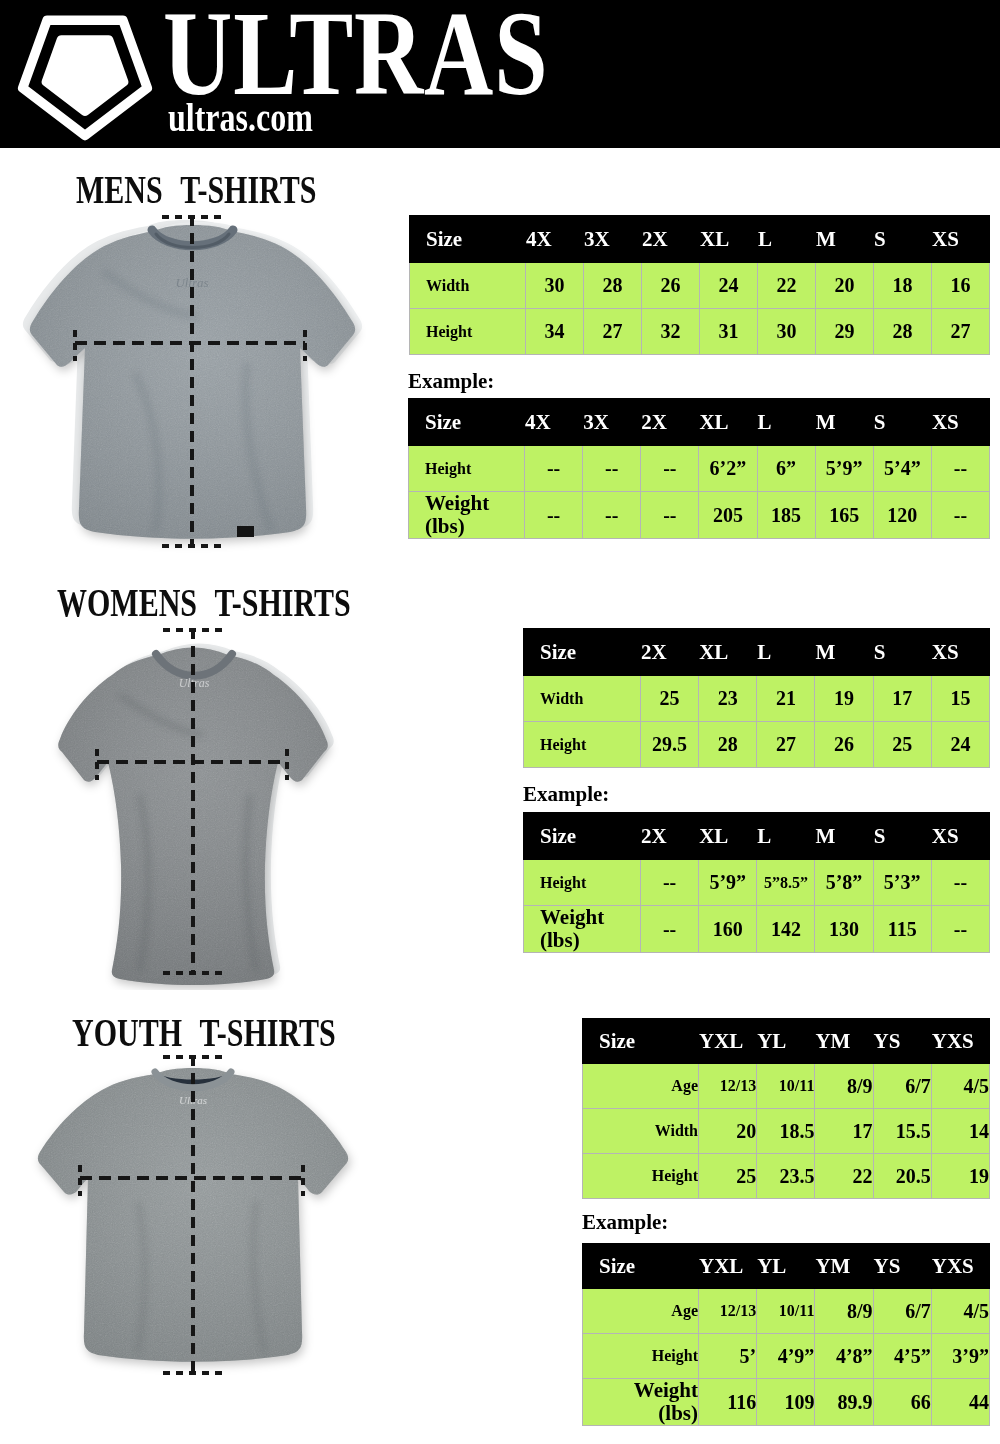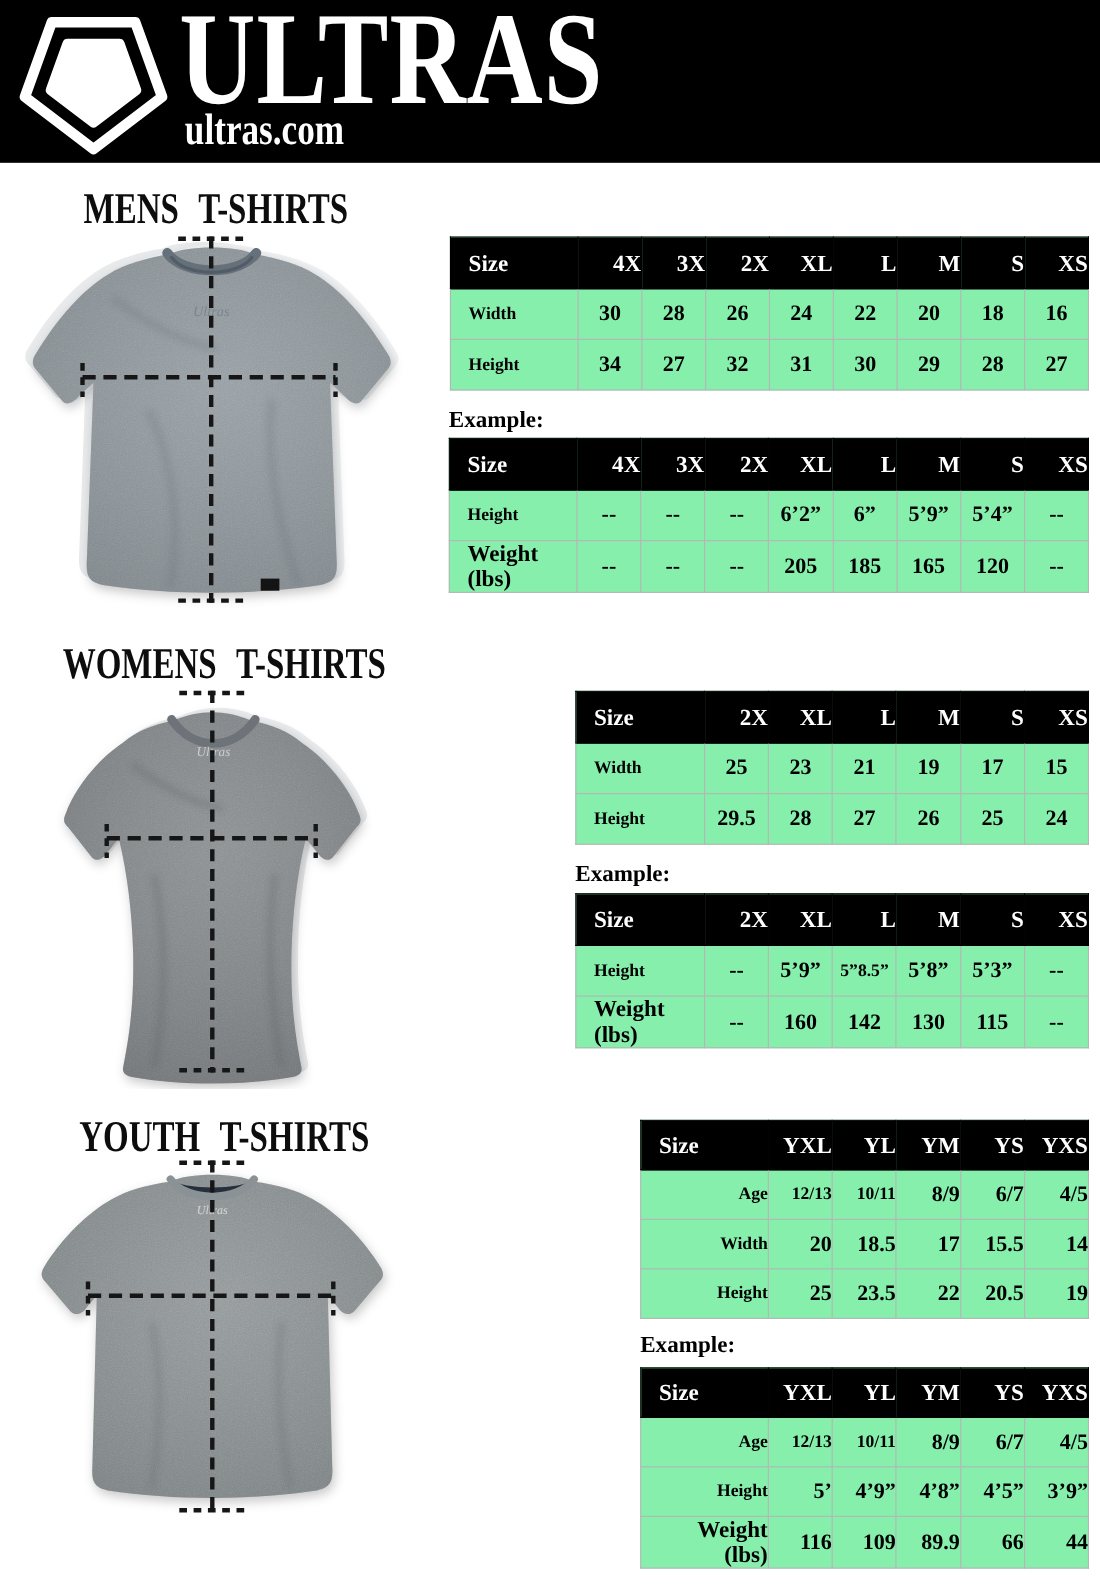--- a/index.html
+++ b/index.html
@@ -24,25 +24,25 @@
   #womens-title{left:57px;top:583px;}
   #youth-title{left:72px;top:1013px;}
 
   .example-label{position:absolute;color:#000;font-weight:bold;font-size:21px;line-height:1;}
   #mens-example-label{left:408px;top:371px;}
   #womens-example-label{left:523px;top:784px;}
   #youth-example-label{left:582px;top:1212px;}
 
   
   table.sizetable{position:absolute;border-collapse:collapse;table-layout:fixed;
-                  background:#86efac;border:1px solid #9f9f9f;}
+                  background:#bef264;border:1px solid #9f9f9f;}
   table.sizetable th,table.sizetable td{border:1px solid #b5b5b5;font-weight:bold;
                   color:#000;vertical-align:middle;padding:0;}
   table.sizetable thead th{background:#000000;color:#ffffff;border-color:#000000;
-                  font-size:21px;height:46px;text-align:right;}
+                  font-size:21px;height:46px;text-align:left;}
   table.sizetable thead th:first-child{text-align:left;padding-left:16px;}
   table.sizetable tbody th{text-align:left;padding-left:16px;font-size:16px;height:45px;}
   table.sizetable tbody th.two-line{font-size:21px;line-height:1.1;}
   table.sizetable td{text-align:center;font-size:20px;height:45px;}
   table.sizetable td.small{font-size:16px;}
   table.compact thead th{height:44px;}
   table.compact td,table.compact tbody th{height:44px;text-align:right;}
 
   #mens-size-table{left:409px;top:215px;width:581px;}
   #mens-example-table{left:408px;top:398px;width:582px;}

